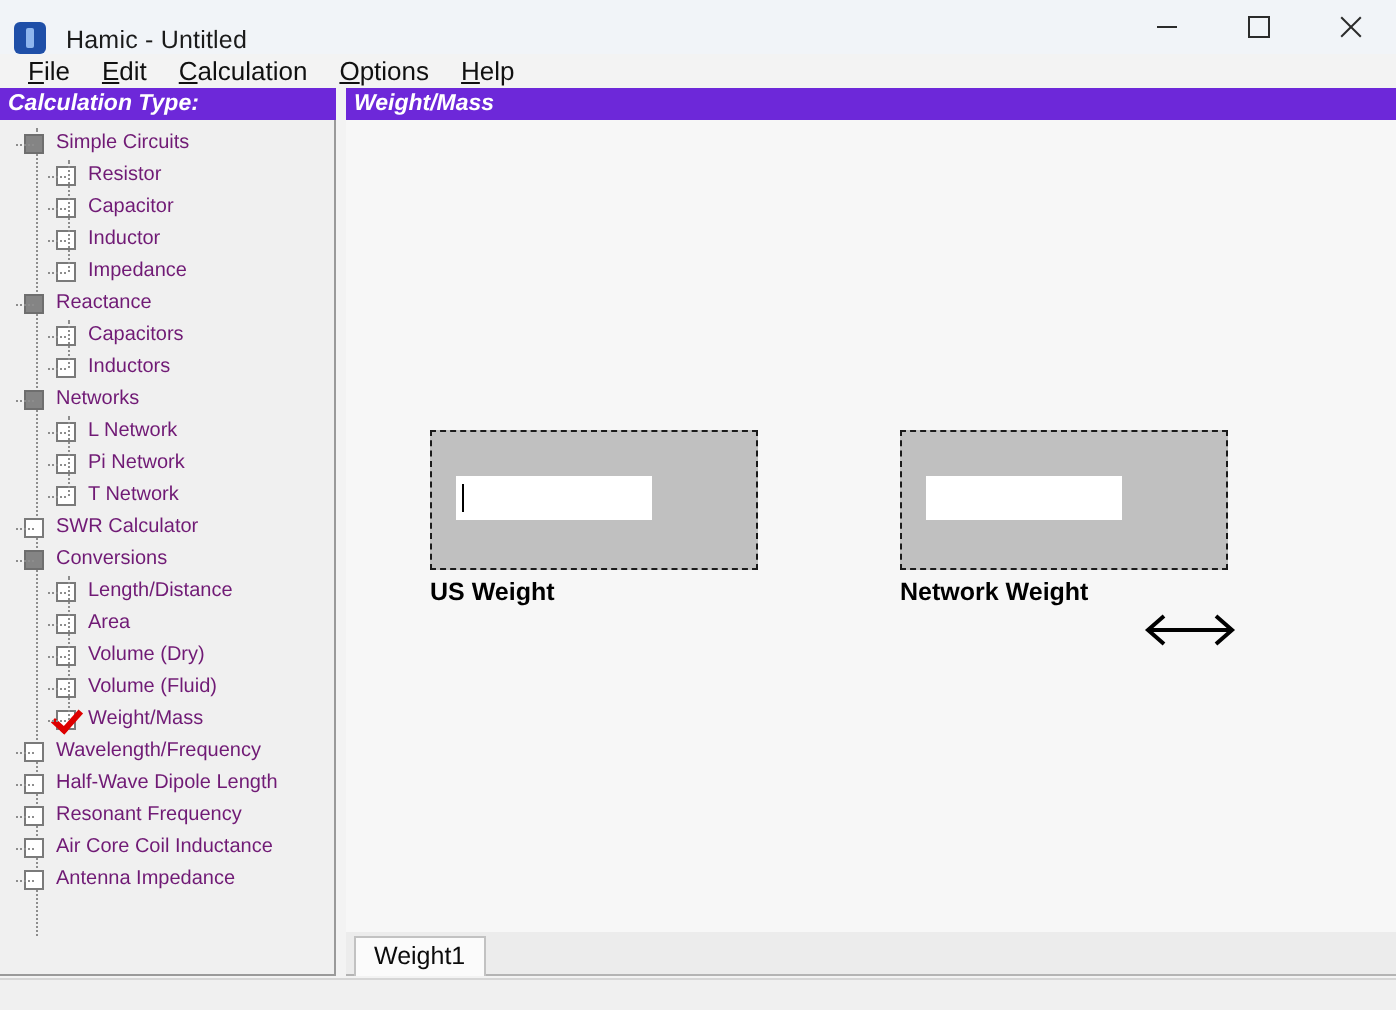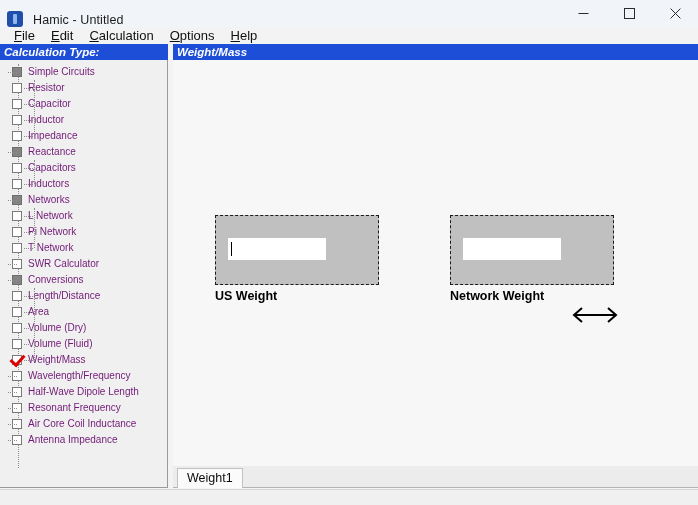--- a/index.html
+++ b/index.html
@@ -83,21 +83,21 @@
     color: #101010;
     padding: 0 8px;
     white-space: nowrap;
   }
   .menu-item u { text-decoration: underline; }
 
   
   .cap-bar {
     position: absolute;
     height: 28px;
-    background: #1d4ed8;
+    background: #6d28d9;
     color: #ffffff;
     font-size: 11.5px;
     font-style: italic;
     font-weight: bold;
     line-height: 16px;
     padding-left: 4px;
     box-sizing: border-box;
     overflow: hidden;
     white-space: nowrap;
   }
@@ -124,21 +124,21 @@
     align-items: center;
     white-space: nowrap;
   }
   .tnode .tlabel {
     font-size: 10px;
     color: #701a75;
     line-height: 16px;
   }
   
   .lvl1 { padding-left: 12px; }
-  .lvl2 { padding-left: 12px; }
+  .lvl2 { padding-left: 28px; }
 
   
   .trunk {
     position: absolute;
     left: 18px; top: 4px;
     width: 1px; height: 404px;
     border-left: 1px dotted #8d8d8d;
   }
   .elbow {
     position: absolute;

